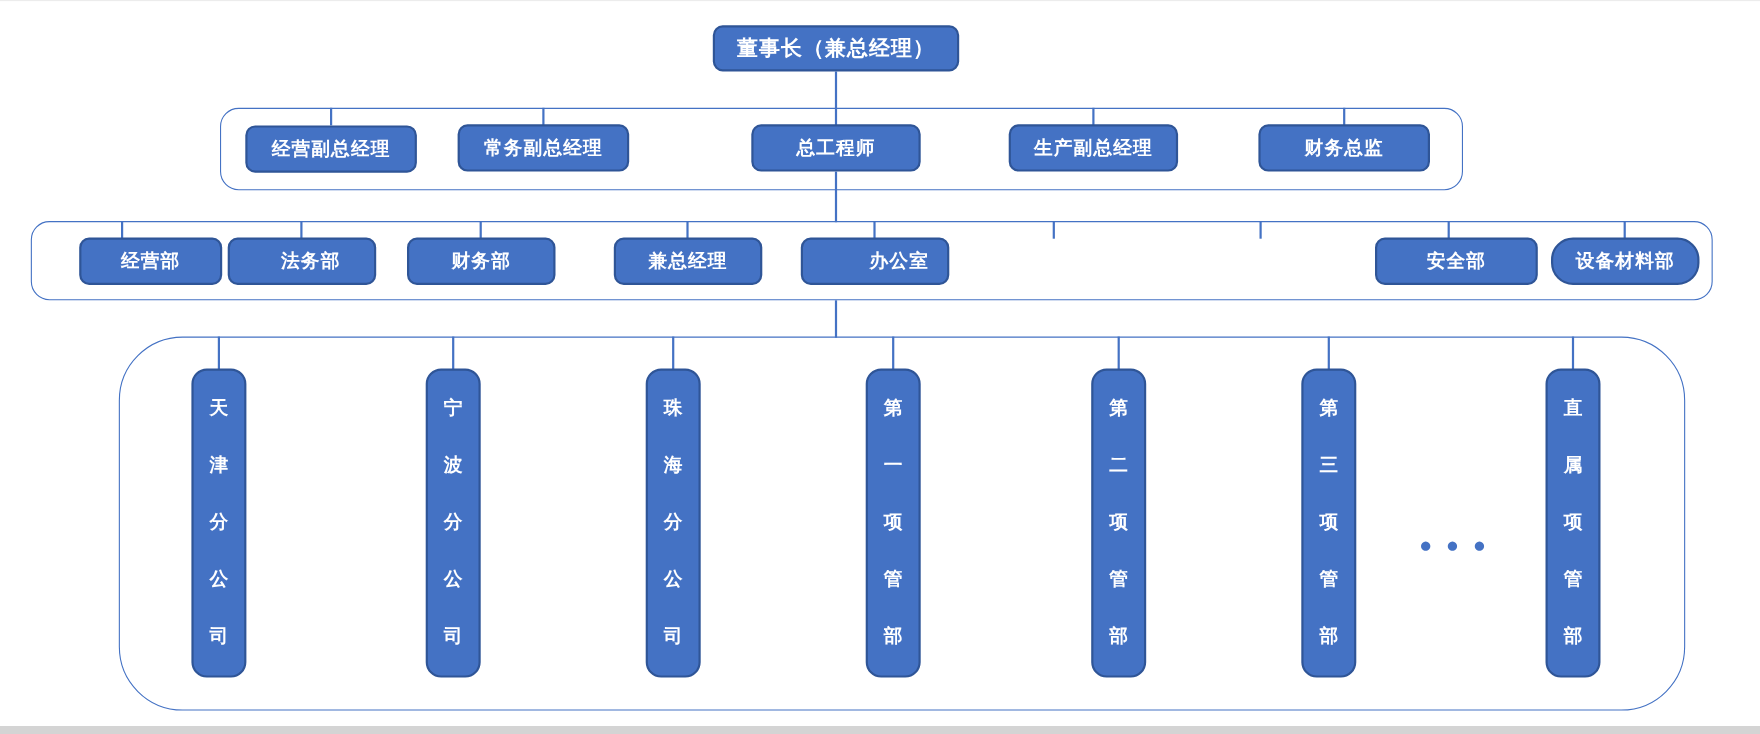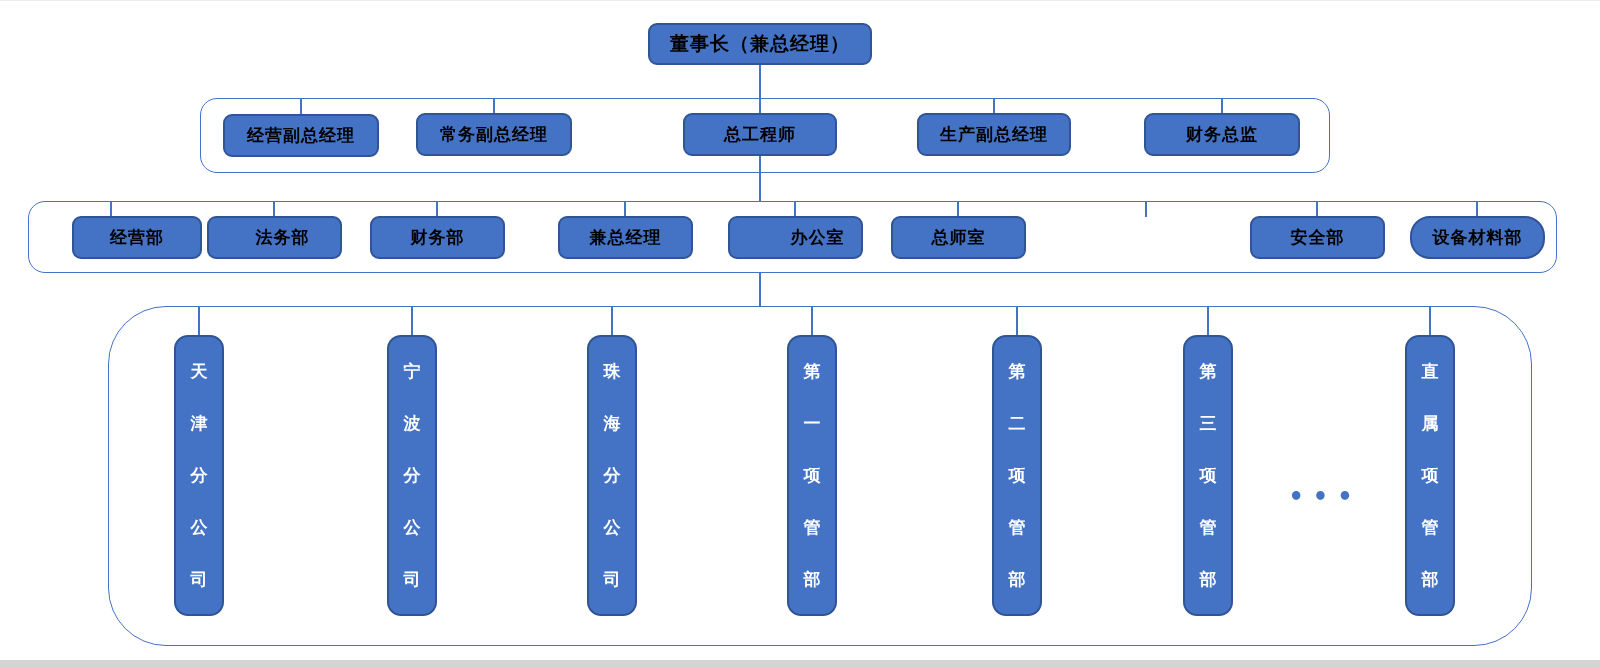--- a/index.html
+++ b/index.html
@@ -4,21 +4,21 @@
 <style>
   html,body { margin:0; padding:0; background:#f2f2f2; }
   .canvas {
     position:relative; width:1600px; height:667px; background:#ffffff;
     font-family:"DejaVu Sans","Liberation Sans",sans-serif; overflow:hidden;
     border-top:1px solid #ececec;
   }
   .node {
     position:absolute; box-sizing:border-box;
     background:#4472C4; border:2px solid #2F5597; border-radius:9px;
-    color:#000000; font-weight:700; font-size:17px;
+    color:#ffffff; font-weight:700; font-size:17px;
     display:flex; align-items:center; justify-content:center;
     letter-spacing:1px; white-space:nowrap;
   }
   .node.root { font-size:19px; }
   .frame {
     position:absolute; box-sizing:border-box;
     border:1.5px solid #4472C4; border-radius:17px; background:transparent;
   }
   .frame.big { border-radius:58px; }
   .vline { position:absolute; width:2px; background:#4472C4; }
@@ -68,22 +68,21 @@
   <div class="vline" style="left:957px; top:200px; height:16px;"></div>
   <div class="vline" style="left:1145px; top:200px; height:16px;"></div>
   <div class="vline" style="left:1316px; top:200px; height:16px;"></div>
   <div class="vline" style="left:1476px; top:200px; height:16px;"></div>
 
   <div class="node" style="left:32px; top:215px; width:130px; height:43px;margin-left:40px;">经营部</div>
   <div class="node" style="left:207px; top:215px; width:135px; height:43px;padding-left:16px;">法务部</div>
   <div class="node" style="left:370px; top:215px; width:135px; height:43px;">财务部</div>
   <div class="node" style="left:558px; top:215px; width:135px; height:43px;">兼总经理</div>
   <div class="node" style="left:728px; top:215px; width:135px; height:43px;padding-left:44px;">办公室</div>
-  <div class="node" style="left:891px; top:215px; width:135px; height:43px;">总师室</div>
-  <div class="node" style="left:1250px; top:215px; width:135px; height:43px;">安全部</div>
+  <div class="node" style="left:1250px; top:215px; width:148px; height:43px;">安全部</div>
   <div class="node" style="left:1410px; top:215px; width:135px; height:43px;border-radius:20px;">设备材料部</div>
 
   <div class="frame big" style="left:108px; top:305px; width:1424px; height:340px;"></div>
   <div class="vline" style="left:198px; top:305px; height:30px;"></div>
   <div class="vline" style="left:411px; top:305px; height:30px;"></div>
   <div class="vline" style="left:611px; top:305px; height:30px;"></div>
   <div class="vline" style="left:811px; top:305px; height:30px;"></div>
   <div class="vline" style="left:1016px; top:305px; height:30px;"></div>
   <div class="vline" style="left:1207px; top:305px; height:30px;"></div>
   <div class="vline" style="left:1429px; top:305px; height:30px;"></div>

